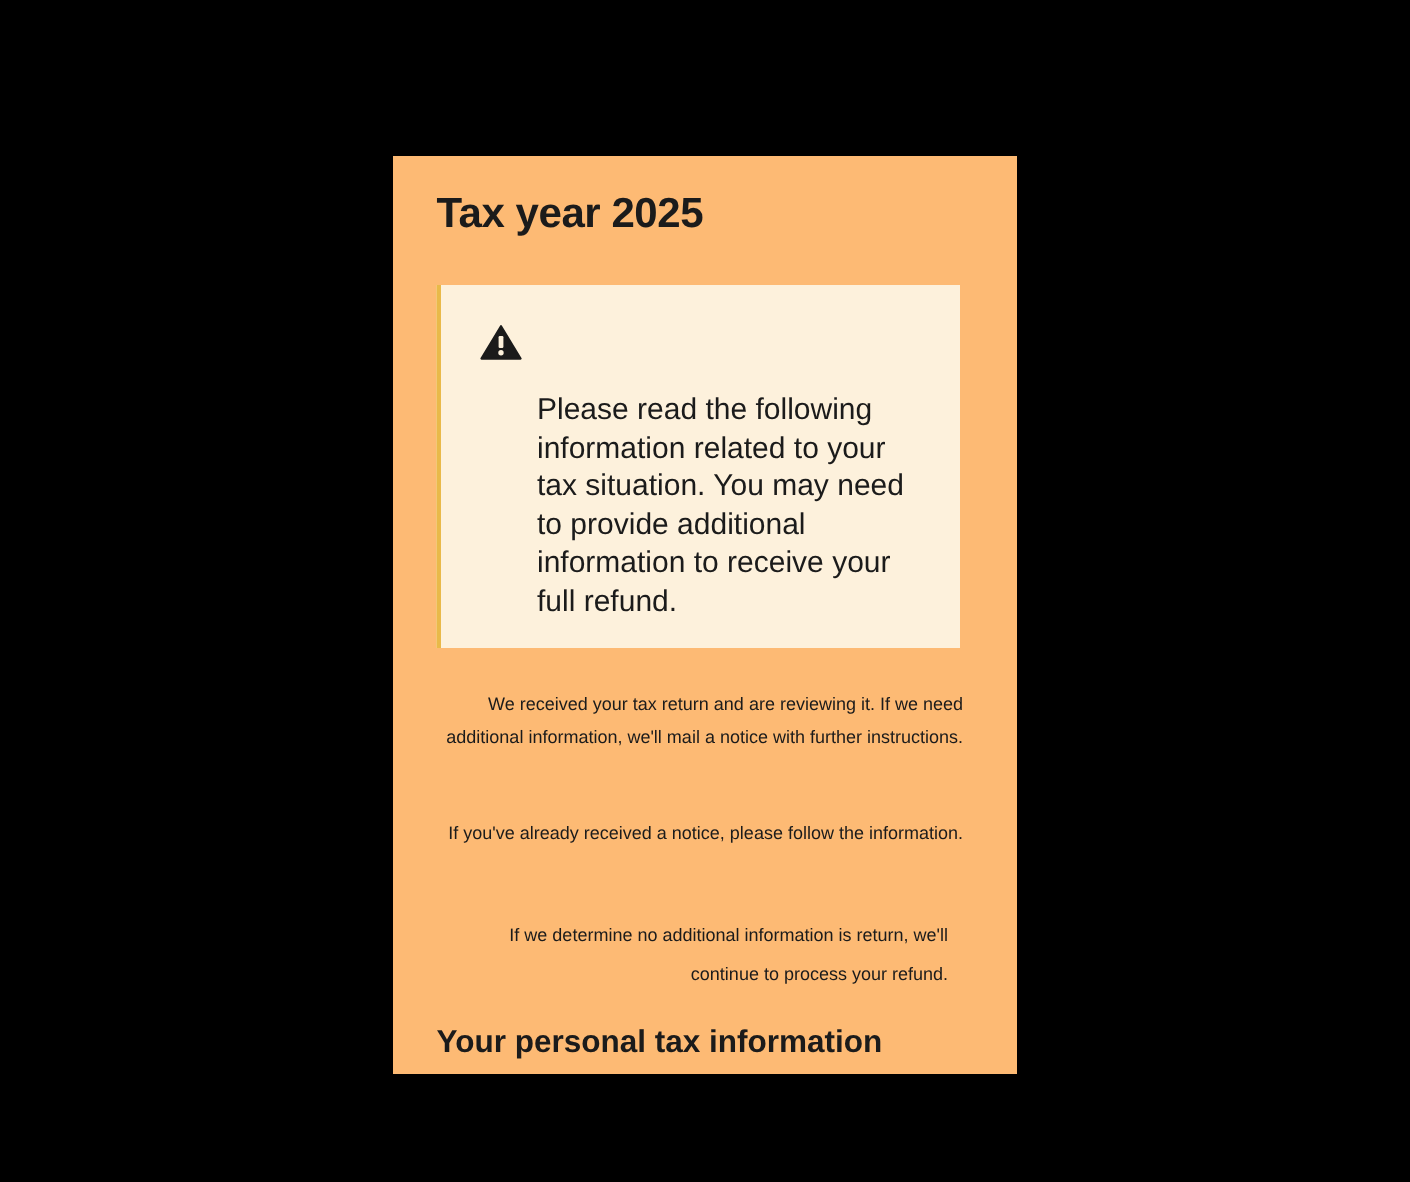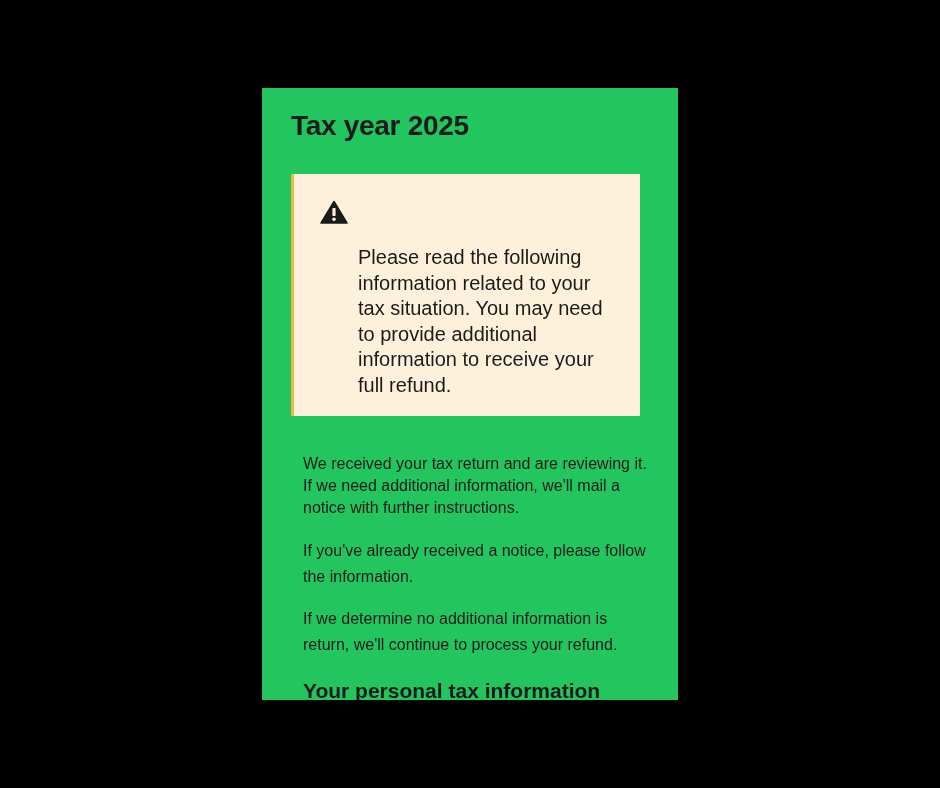--- a/index.html
+++ b/index.html
@@ -11,24 +11,24 @@
       overflow: hidden;
     }
     body {
       position: relative;
       font-family: "Liberation Sans", "DejaVu Sans", sans-serif;
       color: #1b1b1b;
     }
     .panel {
       position: absolute;
       left: 262px;
-      top: 88px;
+      top: 104px;
       width: 416px;
       height: 612px;
-      background: #22c55e;
+      background: #fdba74;
       overflow: hidden;
     }
     .content {
       position: absolute;
       left: 29px;
       top: 0;
       width: 350px;
     }
     .page-title {
       position: absolute;
@@ -74,32 +74,33 @@
       top: 71px;
       width: 262px;
       margin: 0;
       font-size: 20px;
       line-height: 25.5px;
       color: #1b1b1b;
     }
     .para {
       position: absolute;
       left: 0;
-      margin: 12px;
-      font-size: 16px;
+      margin: 1px;
+      font-size: 12px;
       color: #1b1b1b;
+      text-align: right;
     }
     .para-1 { top: 353px; width: 350px; line-height: 22px; }
     .para-2 { top: 438px; width: 350px; line-height: 25.5px; }
     .para-3 { top: 506px; width: 340px; line-height: 25.5px; }
     .section-heading {
       position: absolute;
       left: 0;
       top: 579px;
-      margin: 12px;
+      margin: 0;
       font-size: 21px;
       font-weight: 700;
       color: #1b1b1b;
       white-space: nowrap;
     }
   </style>
 </head>
 <body>
 
 <div class="panel">

